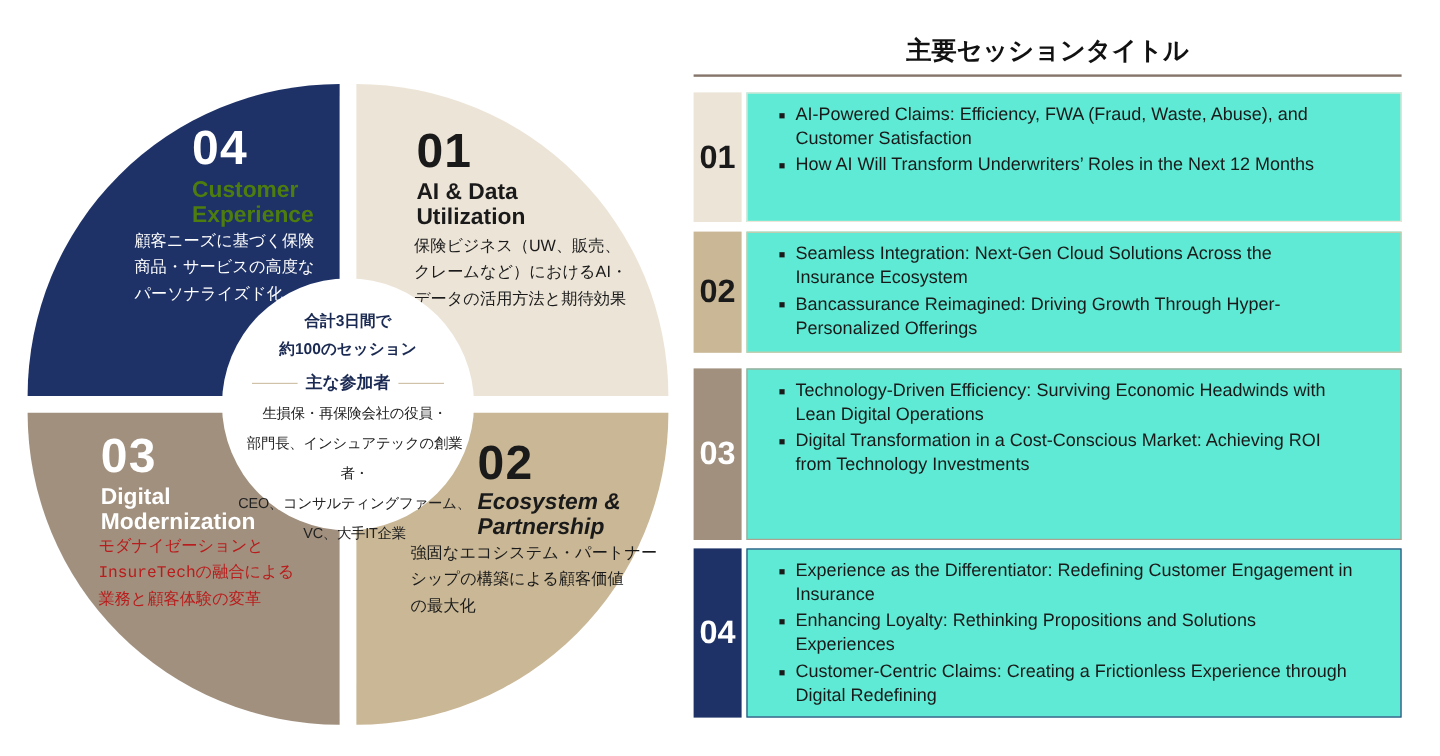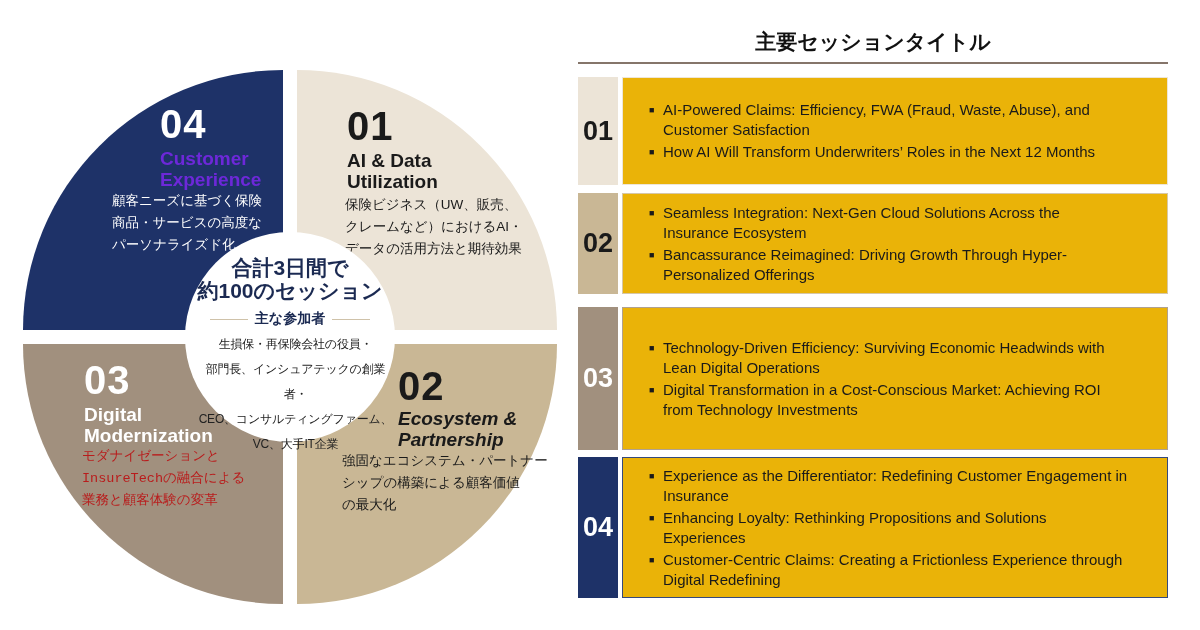--- a/index.html
+++ b/index.html
@@ -19,57 +19,57 @@
   .qtitle{font-size:19px;font-weight:bold;line-height:21px;}
   .qdesc{font-size:13.5px;line-height:22px;}
 
   .q04-num{left:137px;top:34px;} .q04-title{left:137px;top:78px;} .q04-desc{left:89px;top:120px;}
   .q01-num{left:324px;top:36px;} .q01-title{left:324px;top:80px;} .q01-desc{left:322px;top:124px;}
   .q03-num{left:61px;top:290px;} .q03-title{left:61px;top:334px;} .q03-desc{left:59px;top:376px;}
   .q02-num{left:375px;top:296px;} .q02-title{left:375px;top:338px;font-style:italic;} .q02-desc{left:319px;top:380px;}
 
   .center-circle{position:absolute;left:162px;top:162px;width:210px;height:210px;
                  background:#fff;border-radius:50%;text-align:center;}
-  .c-head{margin:24px 0 0 0;font-size:21px;font-weight:bold;color:#1b2a52;line-height:23px;}
+  .c-head{margin:24px 0 0 0;font-size:13px;font-weight:bold;color:#1b2a52;line-height:23px;}
   .c-part{display:flex;align-items:center;justify-content:center;gap:7px;margin-top:8px;text-align:right;}
   .c-part .pline{width:38px;height:1px;background:#cfc2a9;}
   .c-part .plabel{font-size:14px;font-weight:bold;color:#1b2a52;}
   .c-desc{margin-top:4px;font-size:12px;line-height:25px;color:#222;letter-spacing:-0.2px;margin-left:11px;}
 
   
   .panel-title{position:absolute;left:578px;top:28px;width:590px;text-align:center;
                font-size:21px;font-weight:bold;color:#111;}
   .panel-rule{position:absolute;left:578px;top:62px;width:590px;height:2px;background:#85756a;}
 
   .sec{position:absolute;left:578px;display:flex;}
   .sec1{top:77px;height:108px;} .sec2{top:193px;height:101px;}
   .sec3{top:307px;height:143px;} .sec4{top:457px;height:141px;}
   .num-block{width:40px;margin-right:4px;display:flex;align-items:center;justify-content:center;
              font-size:27px;font-weight:bold;flex:0 0 auto;}
-  .content-box{width:546px;box-sizing:border-box;background:#eab308;border:1px solid #ddd;
-               display:flex;align-items:center;padding:8px 38px 8px 26px;}
+  .content-box{width:546px;box-sizing:border-box;background:#5eead4;border:1px solid #ddd;
+               display:flex;align-items:flex-start;padding:8px 38px 8px 26px;}
   ul.bullets{list-style:none;margin:0;padding:0;}
   .bullets li{position:relative;padding-left:14px;font-size:15px;line-height:20px;color:#1a1a1a;}
   .bullets li + li{margin-top:2px;}
   .bullets li::before{content:"■";position:absolute;left:0;top:0;font-size:9px;line-height:20px;color:#1a1a1a;}
 </style>
 </head>
 <body>
 
 <div class="page">
 
   <div class="pie">
 
     <div class="quad q-tl" style="background-color: rgb(30, 50, 104);"></div>
     <div class="quad q-tr" style="background-color: rgb(236, 228, 215);"></div>
     <div class="quad q-bl" style="background-color: rgb(161, 144, 126);"></div>
     <div class="quad q-br" style="background-color: rgb(201, 183, 149);"></div>
 
     <div class="qtext qnum q04-num" style="color: rgb(255, 255, 255);">04</div>
-    <div class="qtext qtitle q04-title" style="color: #6d28d9;">Customer<br>Experience</div>
+    <div class="qtext qtitle q04-title" style="color: #4d7c0f;">Customer<br>Experience</div>
     <div class="qtext qdesc q04-desc" style="color: rgb(255, 255, 255);">顧客ニーズに基づく保険<br>商品・サービスの高度な<br>パーソナライズド化</div>
 
     <div class="qtext qnum q01-num" style="color: rgb(26, 26, 26);">01</div>
     <div class="qtext qtitle q01-title" style="color: rgb(26, 26, 26);">AI &amp; Data<br>Utilization</div>
     <div class="qtext qdesc q01-desc" style="color: rgb(26, 26, 26);">保険ビジネス（UW、販売、<br>クレームなど）におけるAI・<br>データの活用方法と期待効果</div>
 
     <div class="qtext qnum q03-num" style="color: rgb(255, 255, 255);">03</div>
     <div class="qtext qtitle q03-title" style="color: rgb(255, 255, 255);">Digital<br>Modernization</div>
     <div class="qtext qdesc q03-desc" style="color: #b91c1c; font-family: Liberation Mono, monospace;">モダナイゼーションと<br>InsureTechの融合による<br>業務と顧客体験の変革</div>
 

